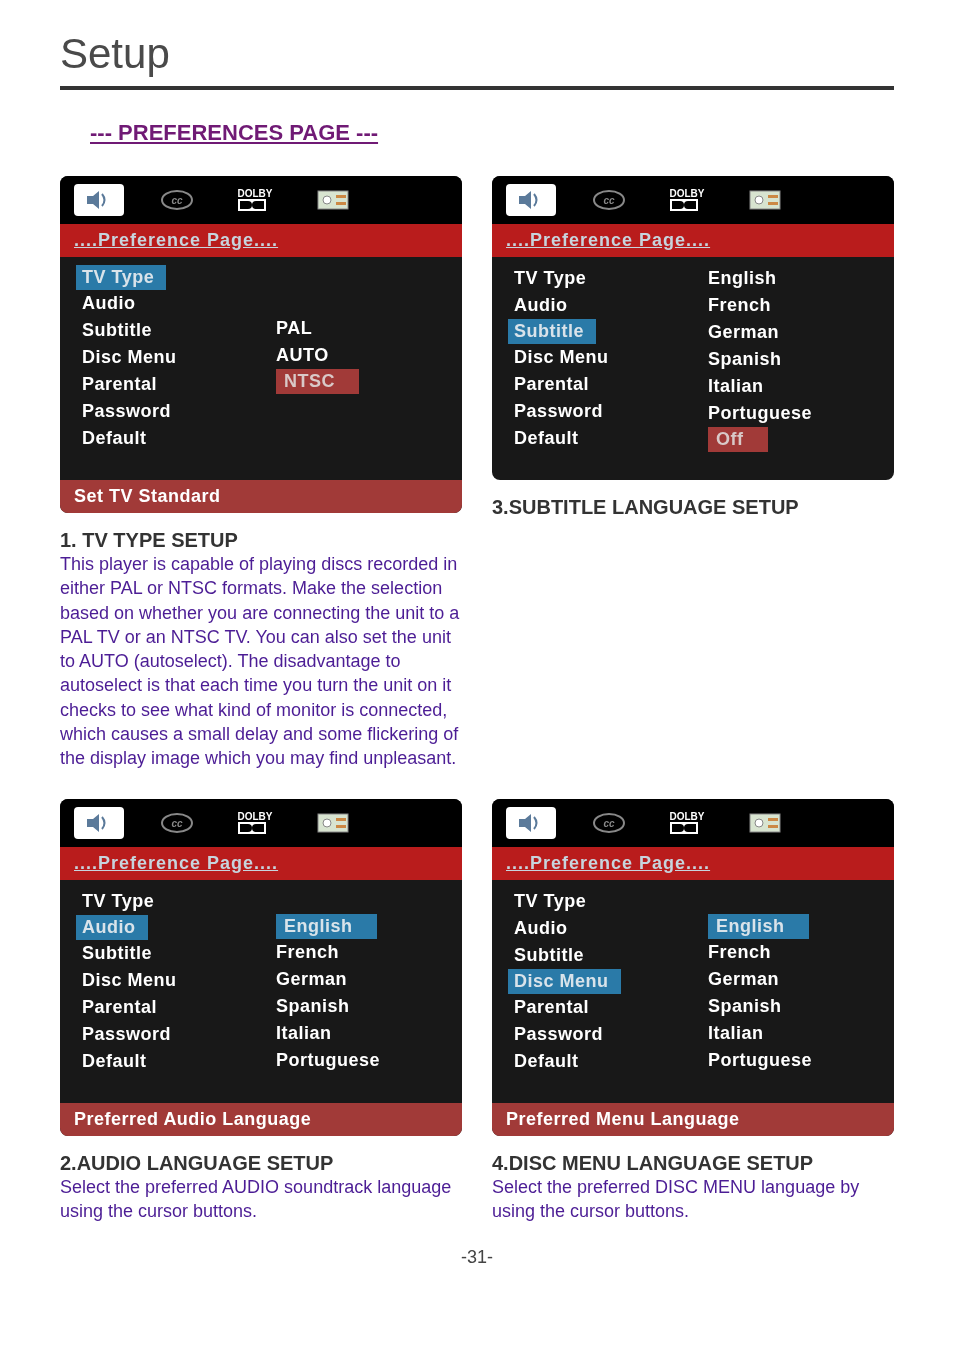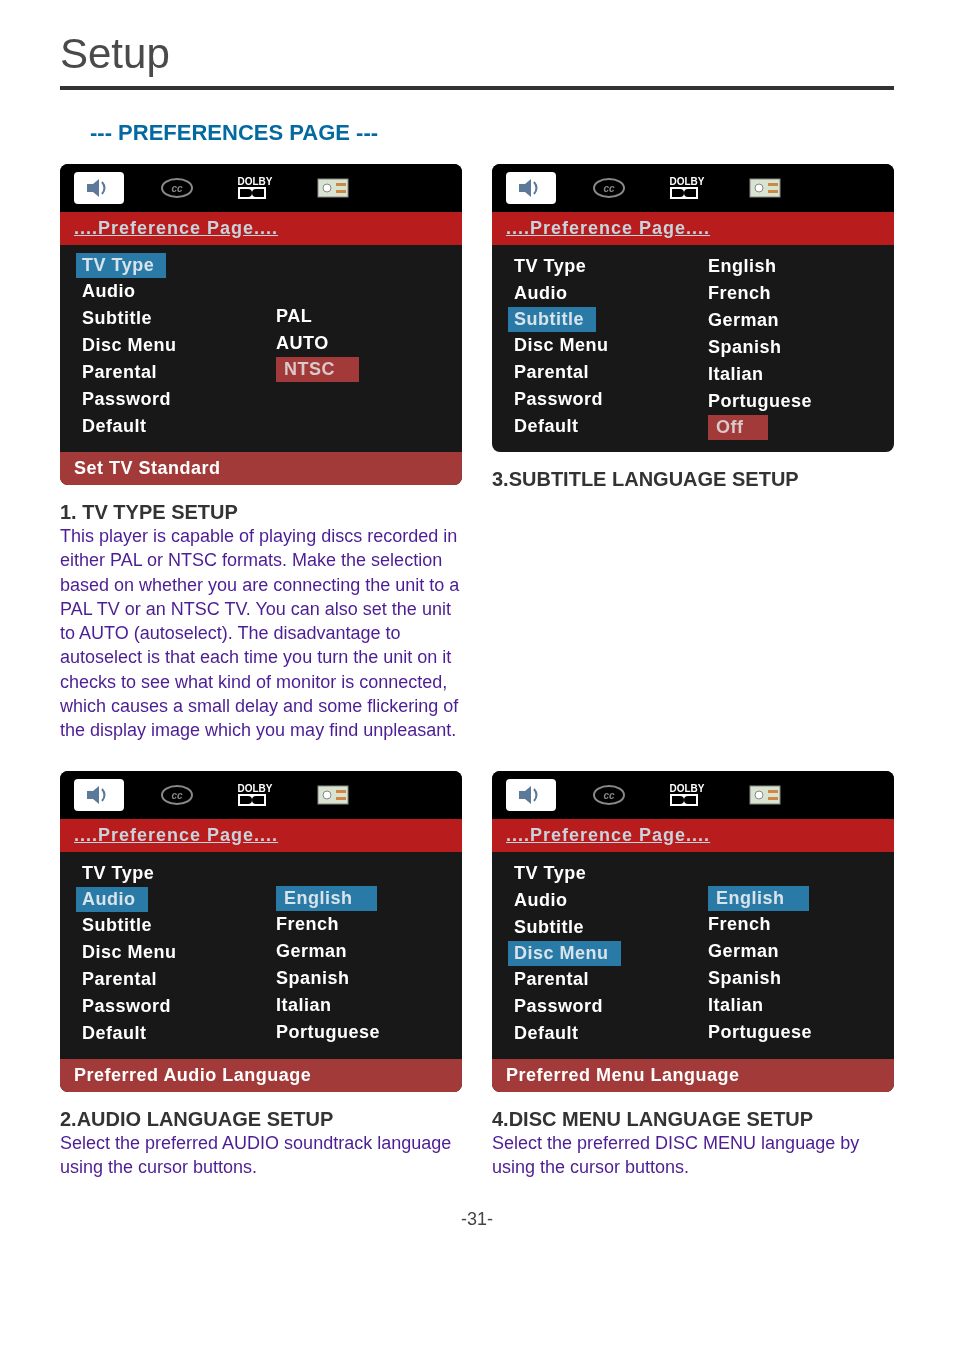--- a/index.html
+++ b/index.html
@@ -15,23 +15,24 @@
     font-size: 42px;
     font-weight: normal;
     color: #4a4a4a;
     border-bottom: 4px solid #333;
     padding-bottom: 8px;
     margin-bottom: 30px;
   }
   .subheader {
     font-size: 22px;
     font-weight: bold;
-    color: #0369a1;
-    margin-bottom: 18px;
+    color: #701a75;
+    margin-bottom: 30px;
     margin-left: 30px;
+    text-decoration: underline;
   }
   .columns {
     display: flex;
     gap: 30px;
   }
   .col {
     flex: 1;
     display: flex;
     flex-direction: column;
   }
@@ -73,21 +74,21 @@
   .menu-header {
     background: #b91c1c;
     color: #c7d4dd;
     font-size: 18px;
     padding: 6px 14px;
     letter-spacing: 1px;
     text-decoration: underline;
   }
   .menu-body {
     display: flex;
-    padding: 8px 0 12px 0;
+    padding: 8px 0 28px 0;
     min-height: 190px;
     gap: 20px;
   }
   .menu-left {
     flex: 1;
     padding-left: 22px;
   }
   .menu-right {
     flex: 1;
     padding-right: 12px;
@@ -139,21 +140,21 @@
   .body-text {
     font-size: 18px;
     color: #4c1d95;
     line-height: 1.35;
   }
   .spacer-md { height: 28px; }
   .page-num {
     text-align: center;
     font-size: 18px;
     color: #444;
-    margin-top: 30px;
+    margin-top: 24px;
   }
 </style>
 </head>
 <body>
 
 <div class="page-title">Setup</div>
 <div class="subheader">--- PREFERENCES PAGE ---</div>
 
 <div class="columns">
 

